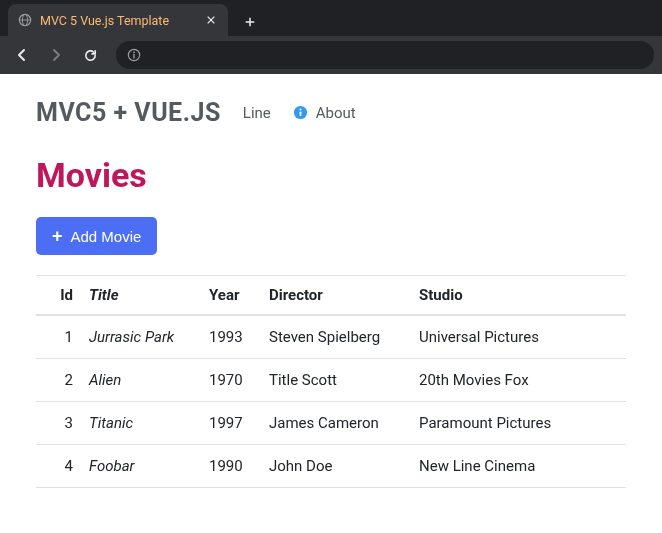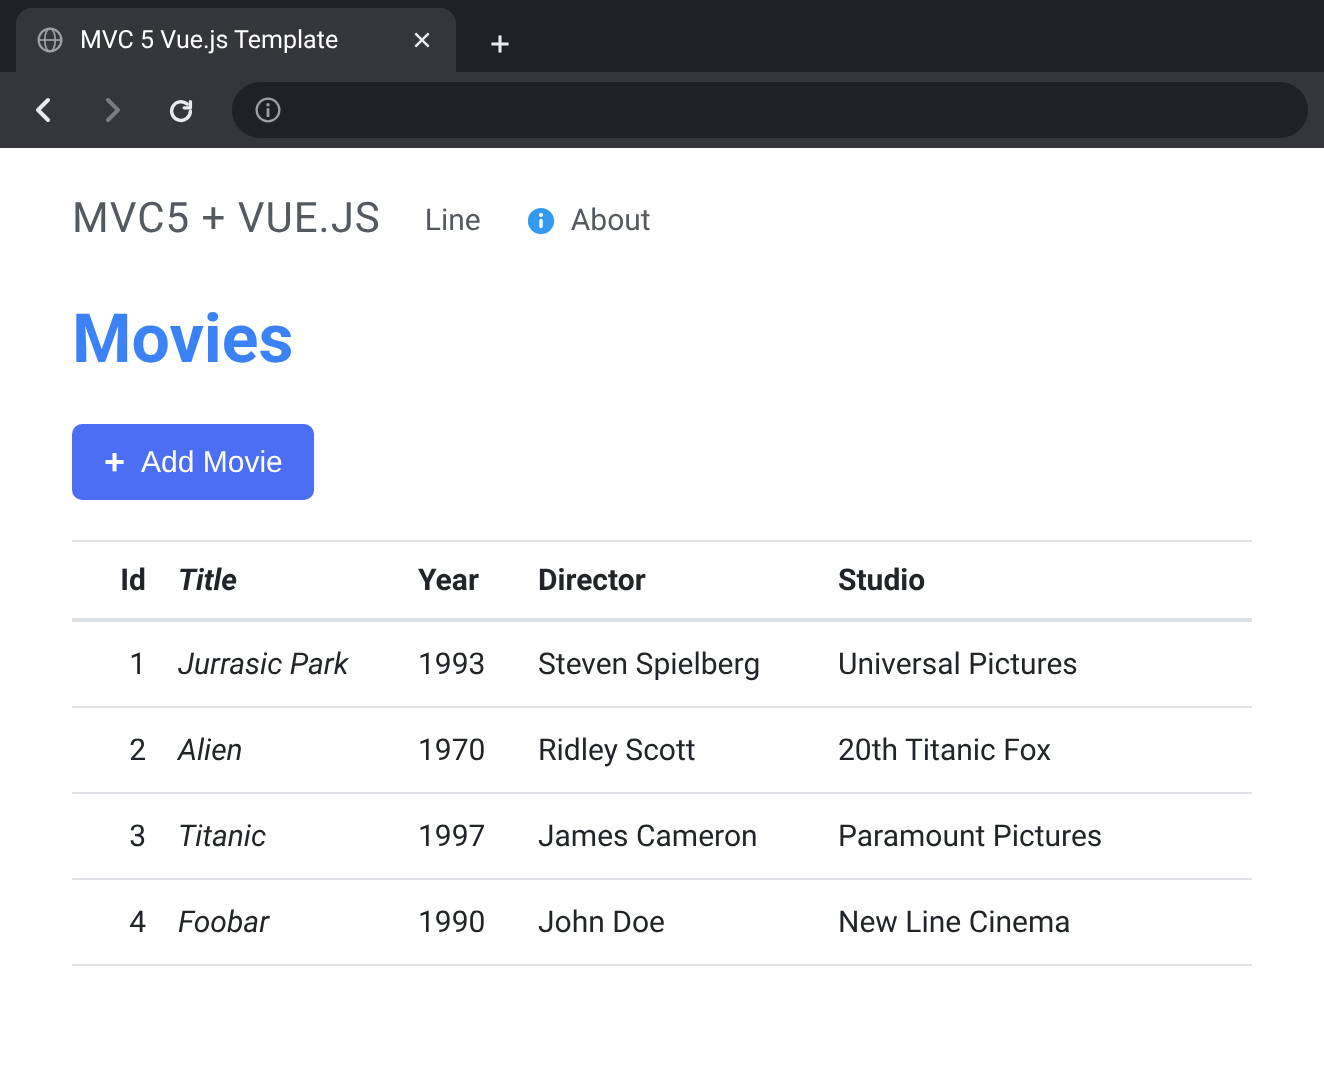--- a/index.html
+++ b/index.html
@@ -25,21 +25,21 @@
     .tab {
       display: flex;
       align-items: center;
       gap: 8px;
       background: #35363a;
       height: 32px;
       padding: 0 10px;
       border-radius: 8px 8px 0 0;
       min-width: 220px;
       font-size: 12.5px;
-      color: #ffffff;
+      color: #fdba74;
     }
     .tab .favicon {
       width: 14px;
       height: 14px;
       display: flex;
       align-items: center;
       justify-content: center;
     }
     .tab .tab-title { flex: 1; white-space: nowrap; overflow: hidden; text-overflow: ellipsis; }
     .tab .tab-close { width: 14px; height: 14px; display:flex; align-items:center; justify-content:center; cursor:pointer; }
@@ -84,38 +84,39 @@
       padding: 24px 36px;
       color: #212529;
     }
     .navbar {
       display: flex;
       align-items: center;
       gap: 22px;
       margin-bottom: 28px;
     }
     .brand {
-      font-size: 21px;
+      font-size: 25px;
       color: #555a60;
       letter-spacing: 0.5px;
+      font-weight: bold;
     }
     .navlink {
       display: flex;
       align-items: center;
       gap: 7px;
       font-size: 15px;
       color: #555a60;
       cursor: pointer;
     }
     .navlink .icon { width: 16px; height:16px; display:flex; align-items:center; justify-content:center; }
     h1.page-title {
       font-size: 34px;
       font-weight: 700;
       margin-bottom: 22px;
-      color: #3b82f6;
+      color: #be185d;
     }
     .btn-primary {
       display: inline-flex;
       align-items: center;
       gap: 8px;
       background: #4c6ef5;
       color: #fff;
       border: none;
       border-radius: 5px;
       padding: 10px 16px;
@@ -247,22 +248,22 @@
         <td>1</td>
         <td>Jurrasic Park</td>
         <td>1993</td>
         <td>Steven Spielberg</td>
         <td>Universal Pictures</td>
       </tr>
       <tr>
         <td>2</td>
         <td>Alien</td>
         <td>1970</td>
-        <td>Ridley Scott</td>
-        <td>20th Titanic Fox</td>
+        <td>Title Scott</td>
+        <td>20th Movies Fox</td>
       </tr>
       <tr>
         <td>3</td>
         <td>Titanic</td>
         <td>1997</td>
         <td>James Cameron</td>
         <td>Paramount Pictures</td>
       </tr>
       <tr>
         <td>4</td>

